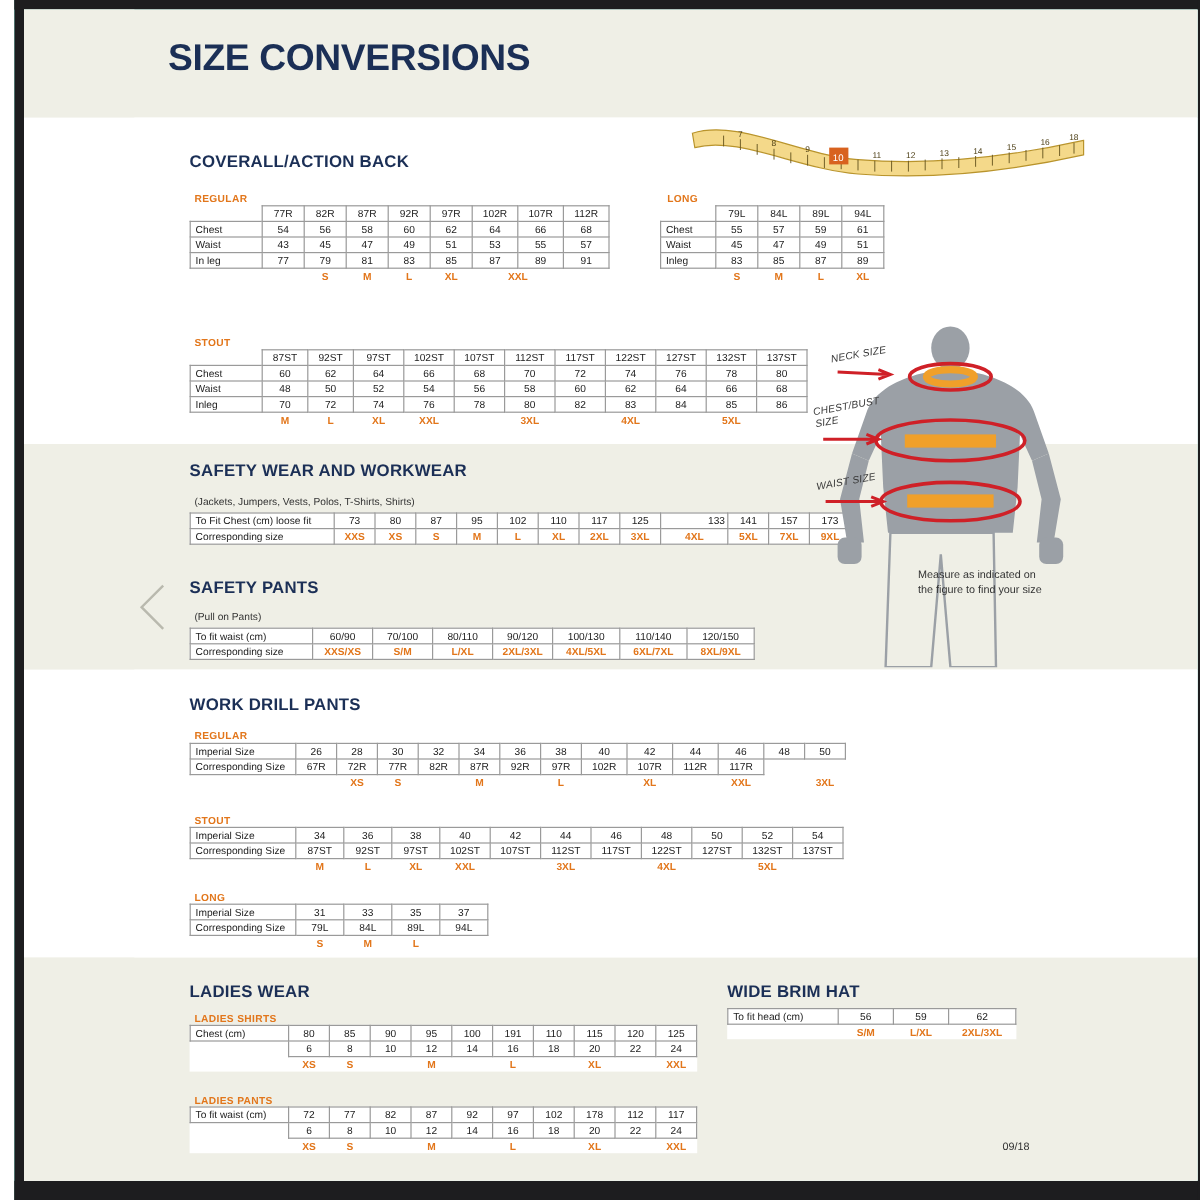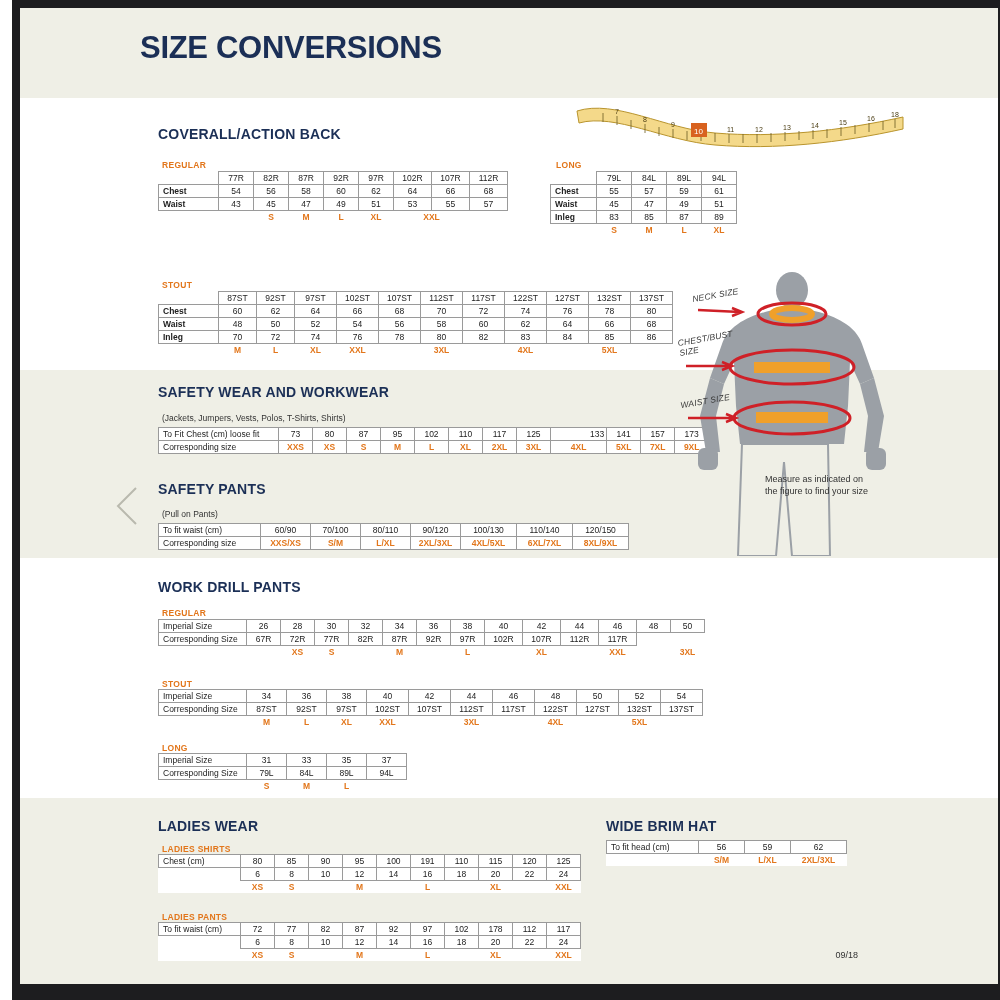--- a/index.html
+++ b/index.html
@@ -67,21 +67,21 @@
   table.grid td {
     border:1px solid #9a9a9a;
     text-align:center;
     padding:1px 2px;
     height:13px;
     white-space:nowrap;
     color:#222;
   }
   table.grid td.rowhead {
     text-align:left;
-    font-weight:bold;
+    font-weight:normal;
     padding-left:4px;
     font-size:8.5px;
   }
   table.grid td.rowhead-n {
     text-align:left;
     padding-left:4px;
     font-weight:normal;
     font-size:8.5px;
   }
   table.grid td.blank { border:none; background:transparent; }
@@ -210,20 +210,31 @@
         <td class="rowhead">Waist</td>
         <td>43</td>
         <td>45</td>
         <td>47</td>
         <td>49</td>
         <td>51</td>
         <td>53</td>
         <td>55</td>
         <td>57</td>
       </tr>
+      <tr>
+        <td class="rowhead">In leg</td>
+        <td>77</td>
+        <td>79</td>
+        <td>81</td>
+        <td>83</td>
+        <td>85</td>
+        <td>87</td>
+        <td>89</td>
+        <td>91</td>
+      </tr>
       <tr class="sizerow">
         <td class="blank"></td>
         <td class="size"></td>
         <td class="size">S</td>
         <td class="size">M</td>
         <td class="size">L</td>
         <td class="size">XL</td>
         <td class="size" colspan="2">XXL</td>
         <td class="size"></td>
       </tr>

